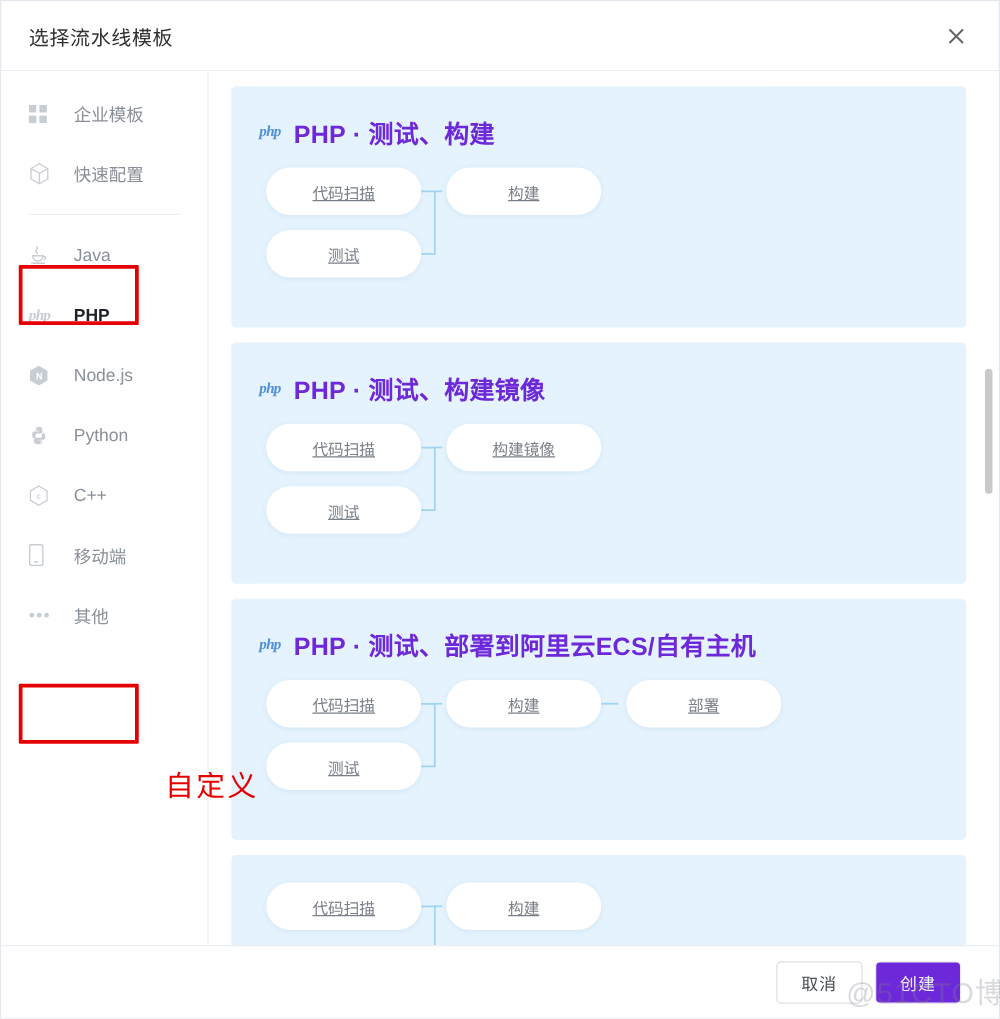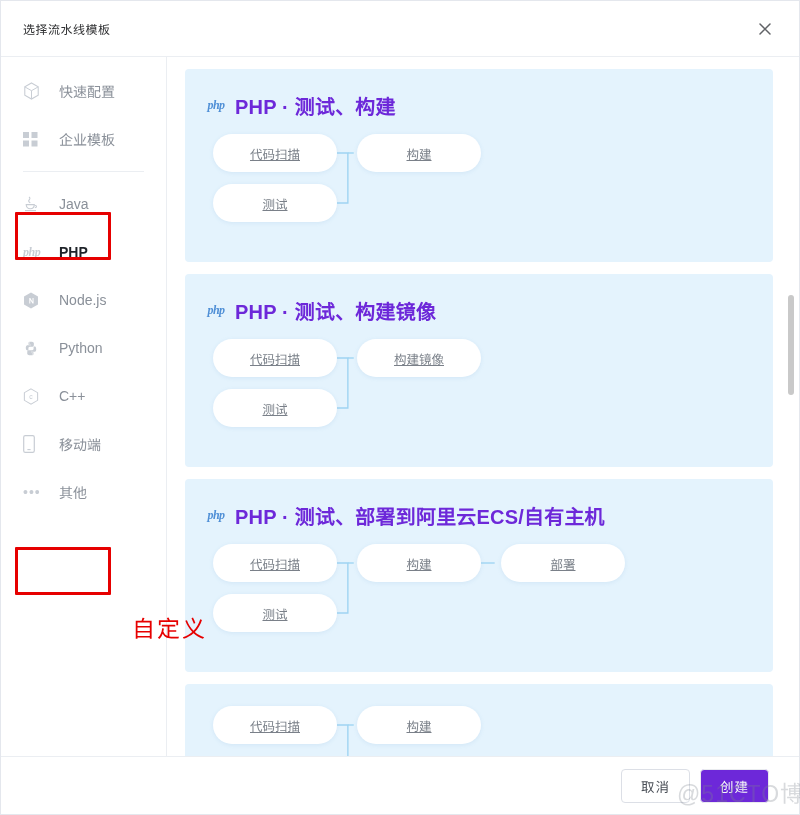--- a/index.html
+++ b/index.html
@@ -36,21 +36,21 @@
     height: 56px;
     min-height: 56px;
     border-bottom: 1px solid #ebeef2;
     display: flex;
     align-items: center;
     justify-content: space-between;
     padding: 0 20px 0 22px;
     box-sizing: border-box;
   }
   .dlg-title {
-    font-size: 12px;
+    font-size: 16px;
     color: #303133;
     letter-spacing: .5px;
   }
   .close-btn {
     width: 28px; height: 28px;
     display: flex; align-items: center; justify-content: center;
     cursor: pointer;
     color: #909399;
   }
   .close-btn svg { display: block; }
@@ -281,38 +281,38 @@
         </svg>
       </div>
     </div>
 
     <div class="dlg-body">
 
       <div class="sidebar">
 
         <div class="side-item">
           <span class="ico">
-            <svg width="17" height="18" viewBox="0 0 20 22" aria-hidden="true">
-              <path d="M10 1.2 18.2 5.9v10.2L10 20.8 1.8 16.1V5.9Z" fill="none" stroke="#c8cdd4" stroke-width="1.3"></path>
-              <path d="M1.9 6 10 10.6 18.1 6 M10 10.6V20.5" fill="none" stroke="#c8cdd4" stroke-width="1.2"></path>
-            </svg>
-          </span>
-          <span class="lbl">快速配置</span>
-        </div>
-
-        <div class="side-item">
-          <span class="ico">
             <svg width="15" height="15" viewBox="0 0 15 15" aria-hidden="true">
               <rect x="0" y="0" width="6" height="6" fill="#c8cdd4"></rect>
               <rect x="8.5" y="0" width="6" height="6" fill="#c8cdd4"></rect>
               <rect x="0" y="8.5" width="6" height="6" fill="#c8cdd4"></rect>
               <rect x="8.5" y="8.5" width="6" height="6" fill="#c8cdd4"></rect>
             </svg>
           </span>
           <span class="lbl">企业模板</span>
+        </div>
+
+        <div class="side-item">
+          <span class="ico">
+            <svg width="17" height="18" viewBox="0 0 20 22" aria-hidden="true">
+              <path d="M10 1.2 18.2 5.9v10.2L10 20.8 1.8 16.1V5.9Z" fill="none" stroke="#c8cdd4" stroke-width="1.3"></path>
+              <path d="M1.9 6 10 10.6 18.1 6 M10 10.6V20.5" fill="none" stroke="#c8cdd4" stroke-width="1.2"></path>
+            </svg>
+          </span>
+          <span class="lbl">快速配置</span>
         </div>
 
         <div class="side-divider"></div>
 
         <div class="side-item">
           <span class="ico">
             <svg width="16" height="18" viewBox="0 0 16 18" aria-hidden="true">
               <path d="M6 2c2 1.4.2 2.6-.3 3.6-.4 1 .8 1.7 1.6 2.2" fill="none" stroke="#c8cdd4" stroke-width="1.1"></path>
               <path d="M3.2 9.6h8.1c0 2.7-1.6 4.2-4 4.2s-4.1-1.5-4.1-4.2Z" fill="none" stroke="#c8cdd4" stroke-width="1.1"></path>
               <path d="M11.6 10.2c1.3 0 1.9.5 1.9 1.2s-.7 1.2-1.6 1.3" fill="none" stroke="#c8cdd4" stroke-width="1.1"></path>

